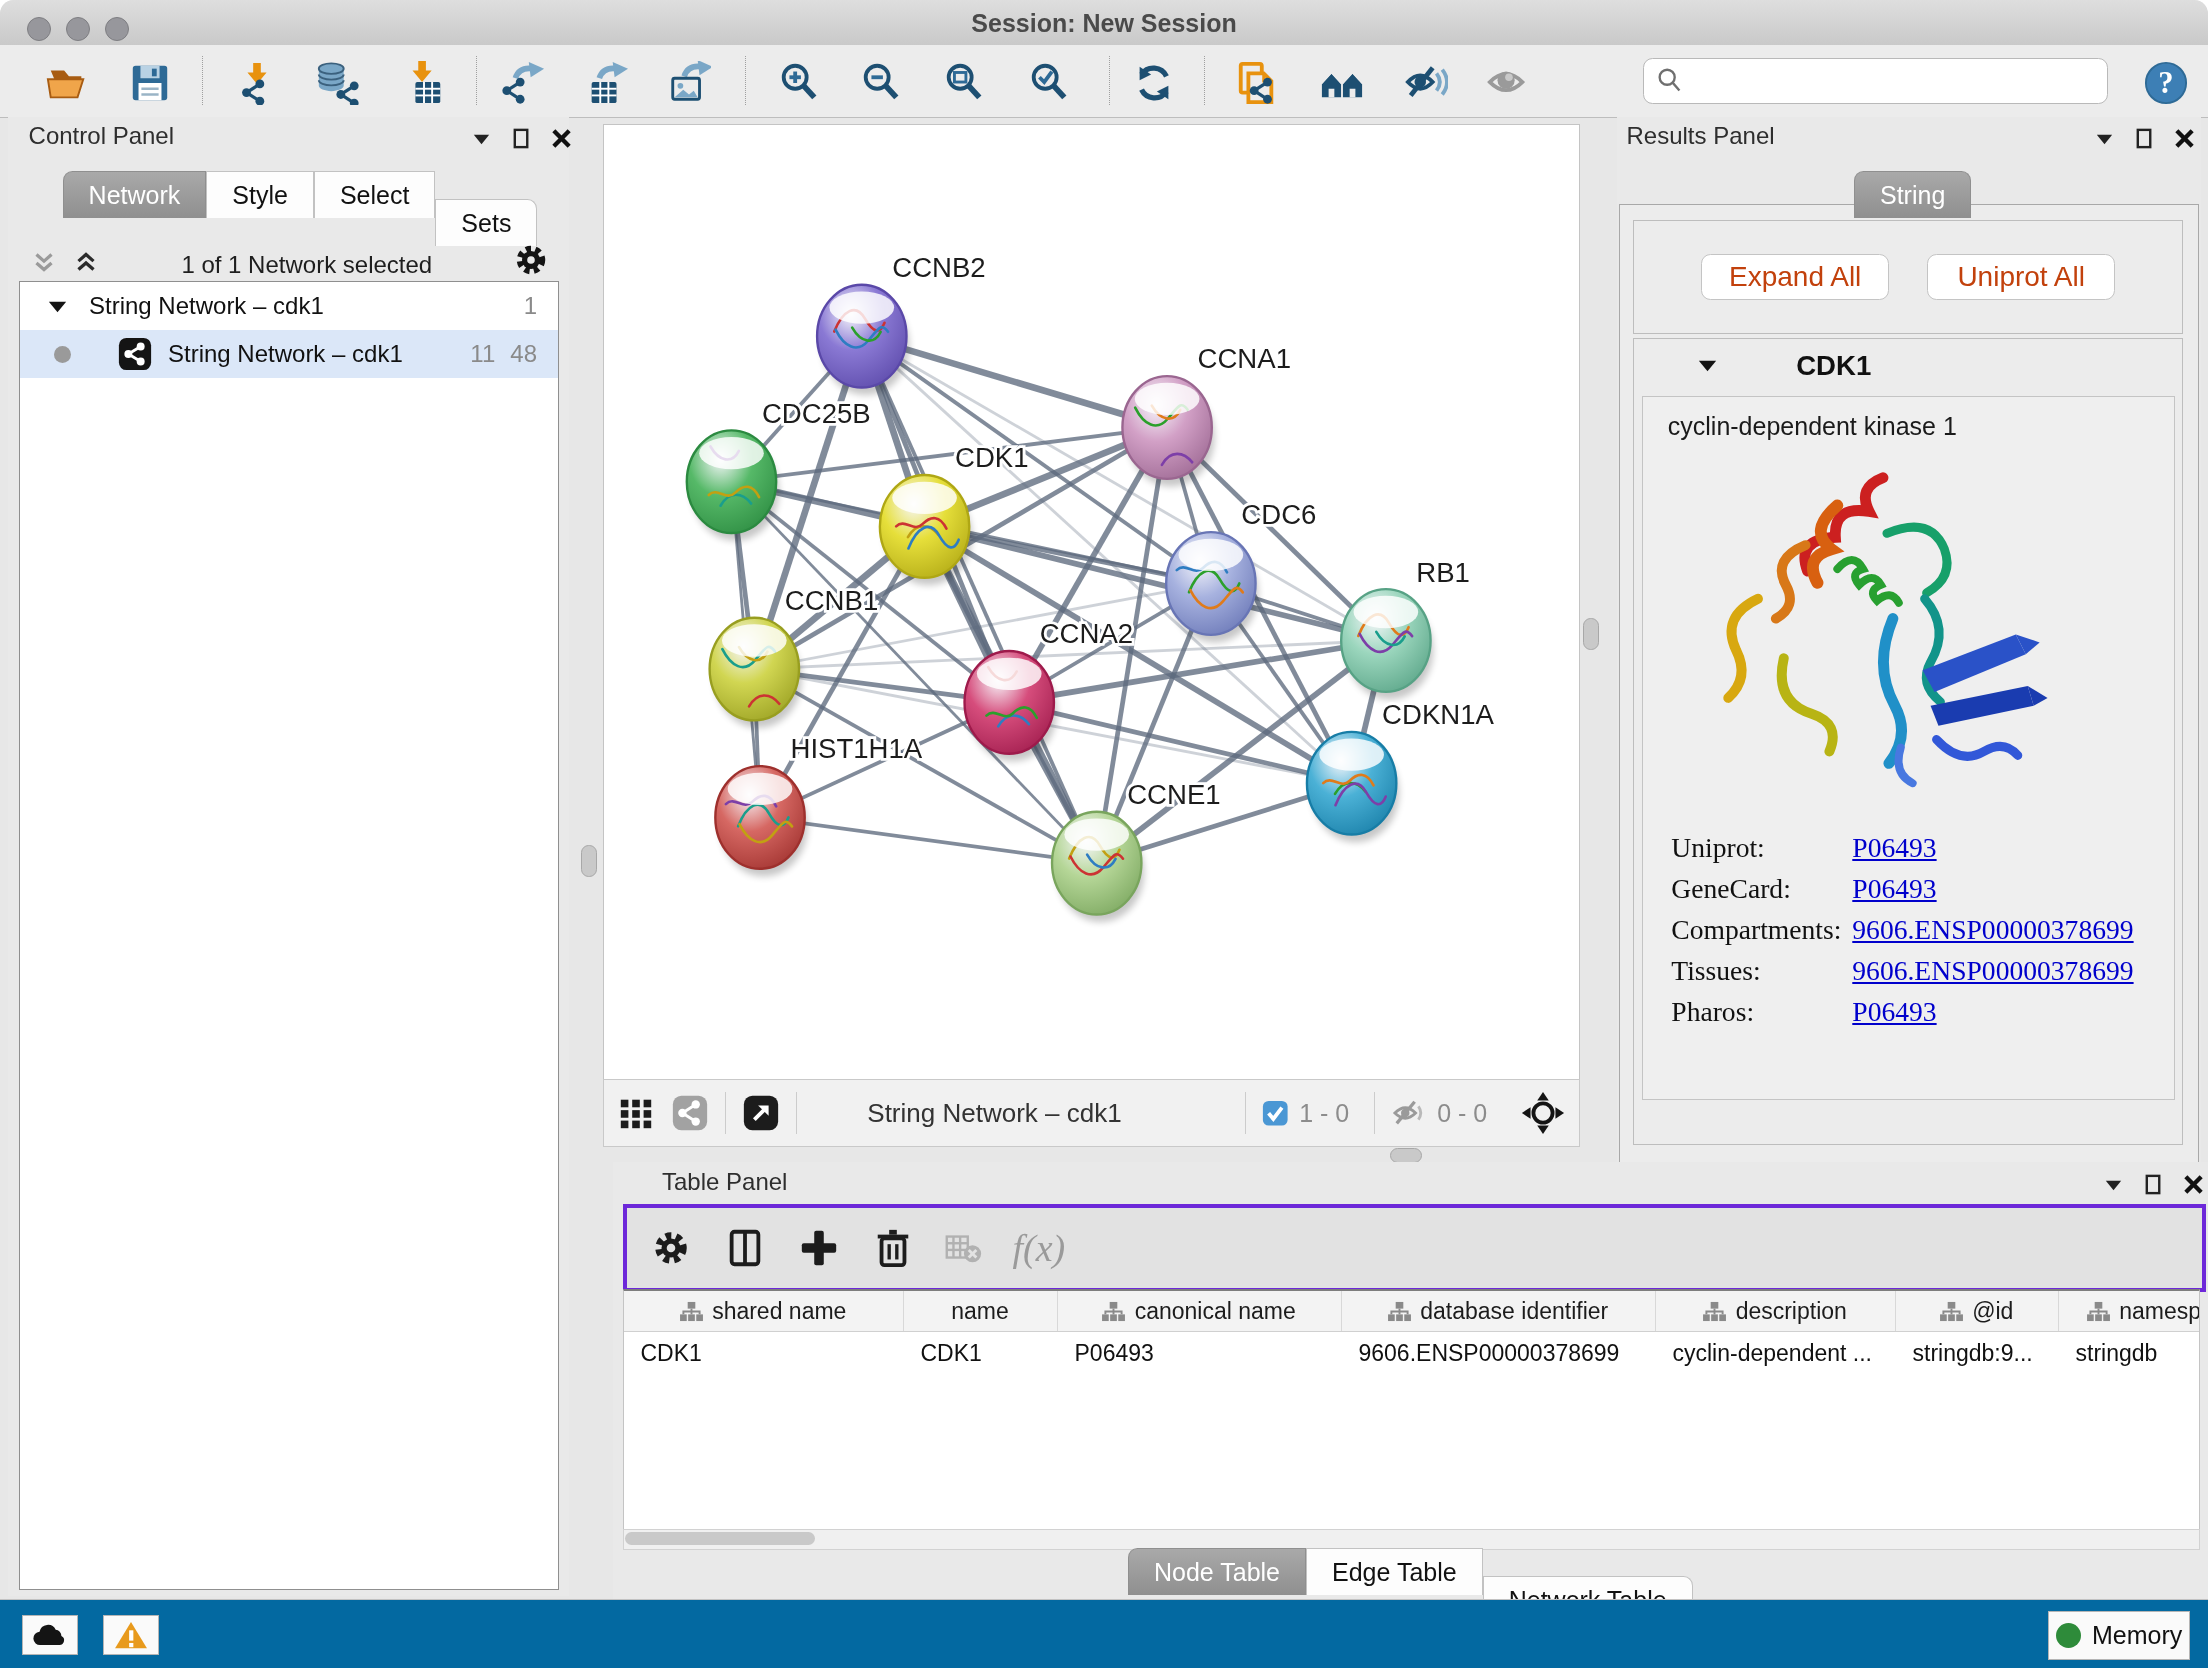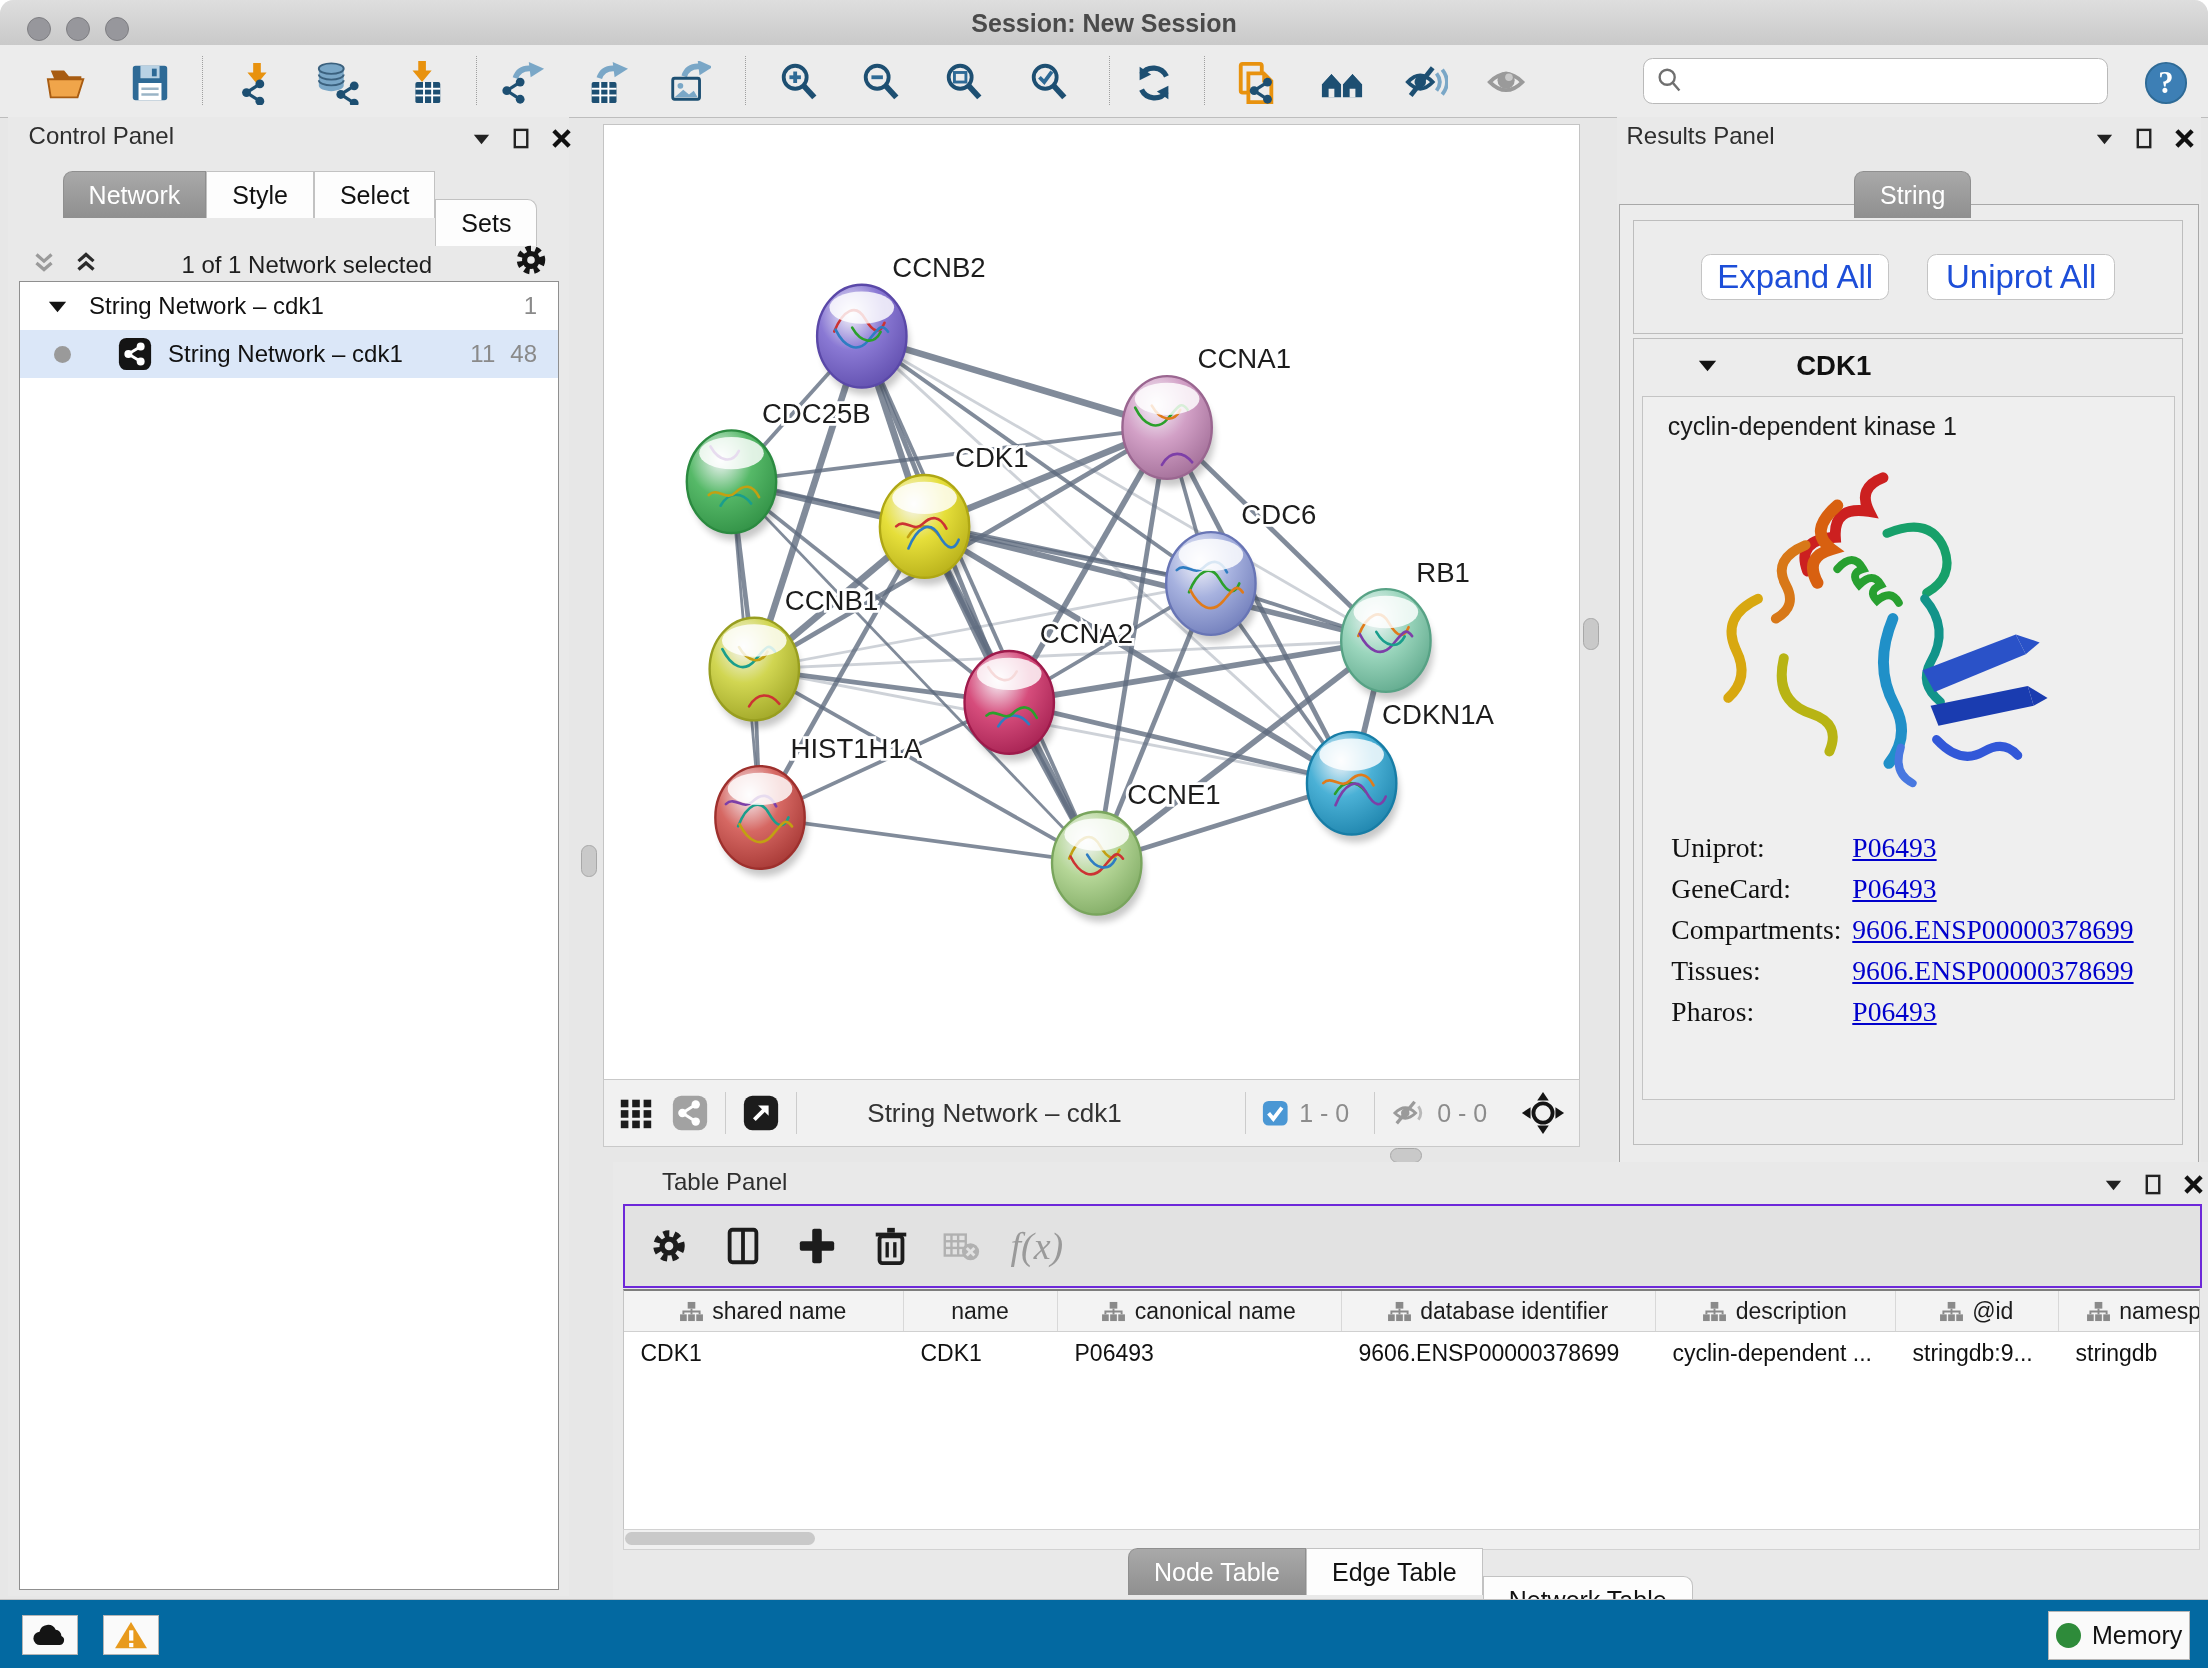--- a/index.html
+++ b/index.html
@@ -52,37 +52,37 @@
   .ratio-text{font-size:25px;color:#8c8c8c;margin:0 9.5px;}
   .grip{position:absolute;background:#c9c9c9;border:1px solid #a8a8a8;border-radius:7.6px;}
   
   #results-panel{position:absolute;left:1617px;top:117px;width:584px;height:1080px;background:#e9e9e9;}
   #rp-tab{position:absolute;left:237px;top:54px;z-index:2;}
   #rp-box{position:absolute;left:1.9px;top:87px;width:578px;height:980px;background:#ececec;
     border:1.9px solid #a8a8a8;}
   #rp-buttons{position:absolute;left:13.3px;top:15px;width:548px;height:112px;background:#ececec;
     border:1.9px solid #bdbdbd;display:flex;align-items:center;justify-content:center;gap:38px;}
   .rp-btn{min-width:186px;height:44px;background:#ffffff;border:1.9px solid #c4c4c4;border-radius:9.5px;
-    font-size:33px;color:#1d4ed8;display:flex;align-items:center;justify-content:center;cursor:pointer;}
+    font-size:28px;color:#c2410c;display:flex;align-items:center;justify-content:center;cursor:pointer;}
   #rp-section{position:absolute;left:13.3px;top:133px;width:548px;height:805px;background:#ececec;
     border:1.9px solid #bdbdbd;}
   #rp-sec-head{height:53px;display:flex;align-items:center;}
   #rp-gene{font-size:27.6px;font-weight:bold;color:#111;margin-left:76px;}
   #rp-detail{position:absolute;left:7.6px;top:57px;right:7.6px;bottom:44px;background:#efefef;
     border:1px solid #c4c4c4;overflow:hidden;}
   #rp-desc{font-size:25px;color:#1a1a1a;margin:15px 0 0 25px;}
   #crosslinks{position:absolute;left:28.5px;top:426px;font-family:"Liberation Serif",serif;}
   #crosslinks .cl-title{font-size:28.5px;font-weight:bold;color:#111;}
   .cl-row{display:flex;margin-top:9px;}
   .cl-label{width:181px;font-size:27.6px;color:#111;}
   .cl-link{font-size:27.6px;text-decoration:underline;}
   
   #table-panel{position:absolute;left:613px;top:1162px;width:1596px;height:437px;background:#e9e9e9;}
   #tp-toolbar{position:absolute;left:9.5px;top:42px;width:1575px;height:80px;background:#e2e2e2;
-    border:2px solid #6d28d9;display:flex;align-items:center;}
+    border:4px solid #6d28d9;display:flex;align-items:center;}
   #tp-table{position:absolute;left:9.5px;top:127px;width:1575px;height:240px;background:#ffffff;
     border-top:2.9px solid #7d7d7d;border-left:1px solid #c4c4c4;border-right:1px solid #c4c4c4;overflow:hidden;}
   #tp-header{display:flex;height:40px;background:#f3f3f3;border-bottom:1px solid #d0d0d0;}
   .col-head{display:flex;align-items:center;justify-content:center;gap:9.5px;font-size:23px;color:#1c1c1c;
     border-right:1px solid #d8d8d8;box-sizing:border-box;flex:none;}
   #tp-row{display:flex;height:42px;align-items:center;}
   .cell{font-size:23px;color:#111;padding-left:17px;box-sizing:border-box;flex:none;
     white-space:nowrap;overflow:hidden;}
   #tp-hscroll{position:absolute;left:9.5px;top:367px;width:1575px;height:19px;background:#f0f0f0;
     border:1px solid #d2d2d2;}

